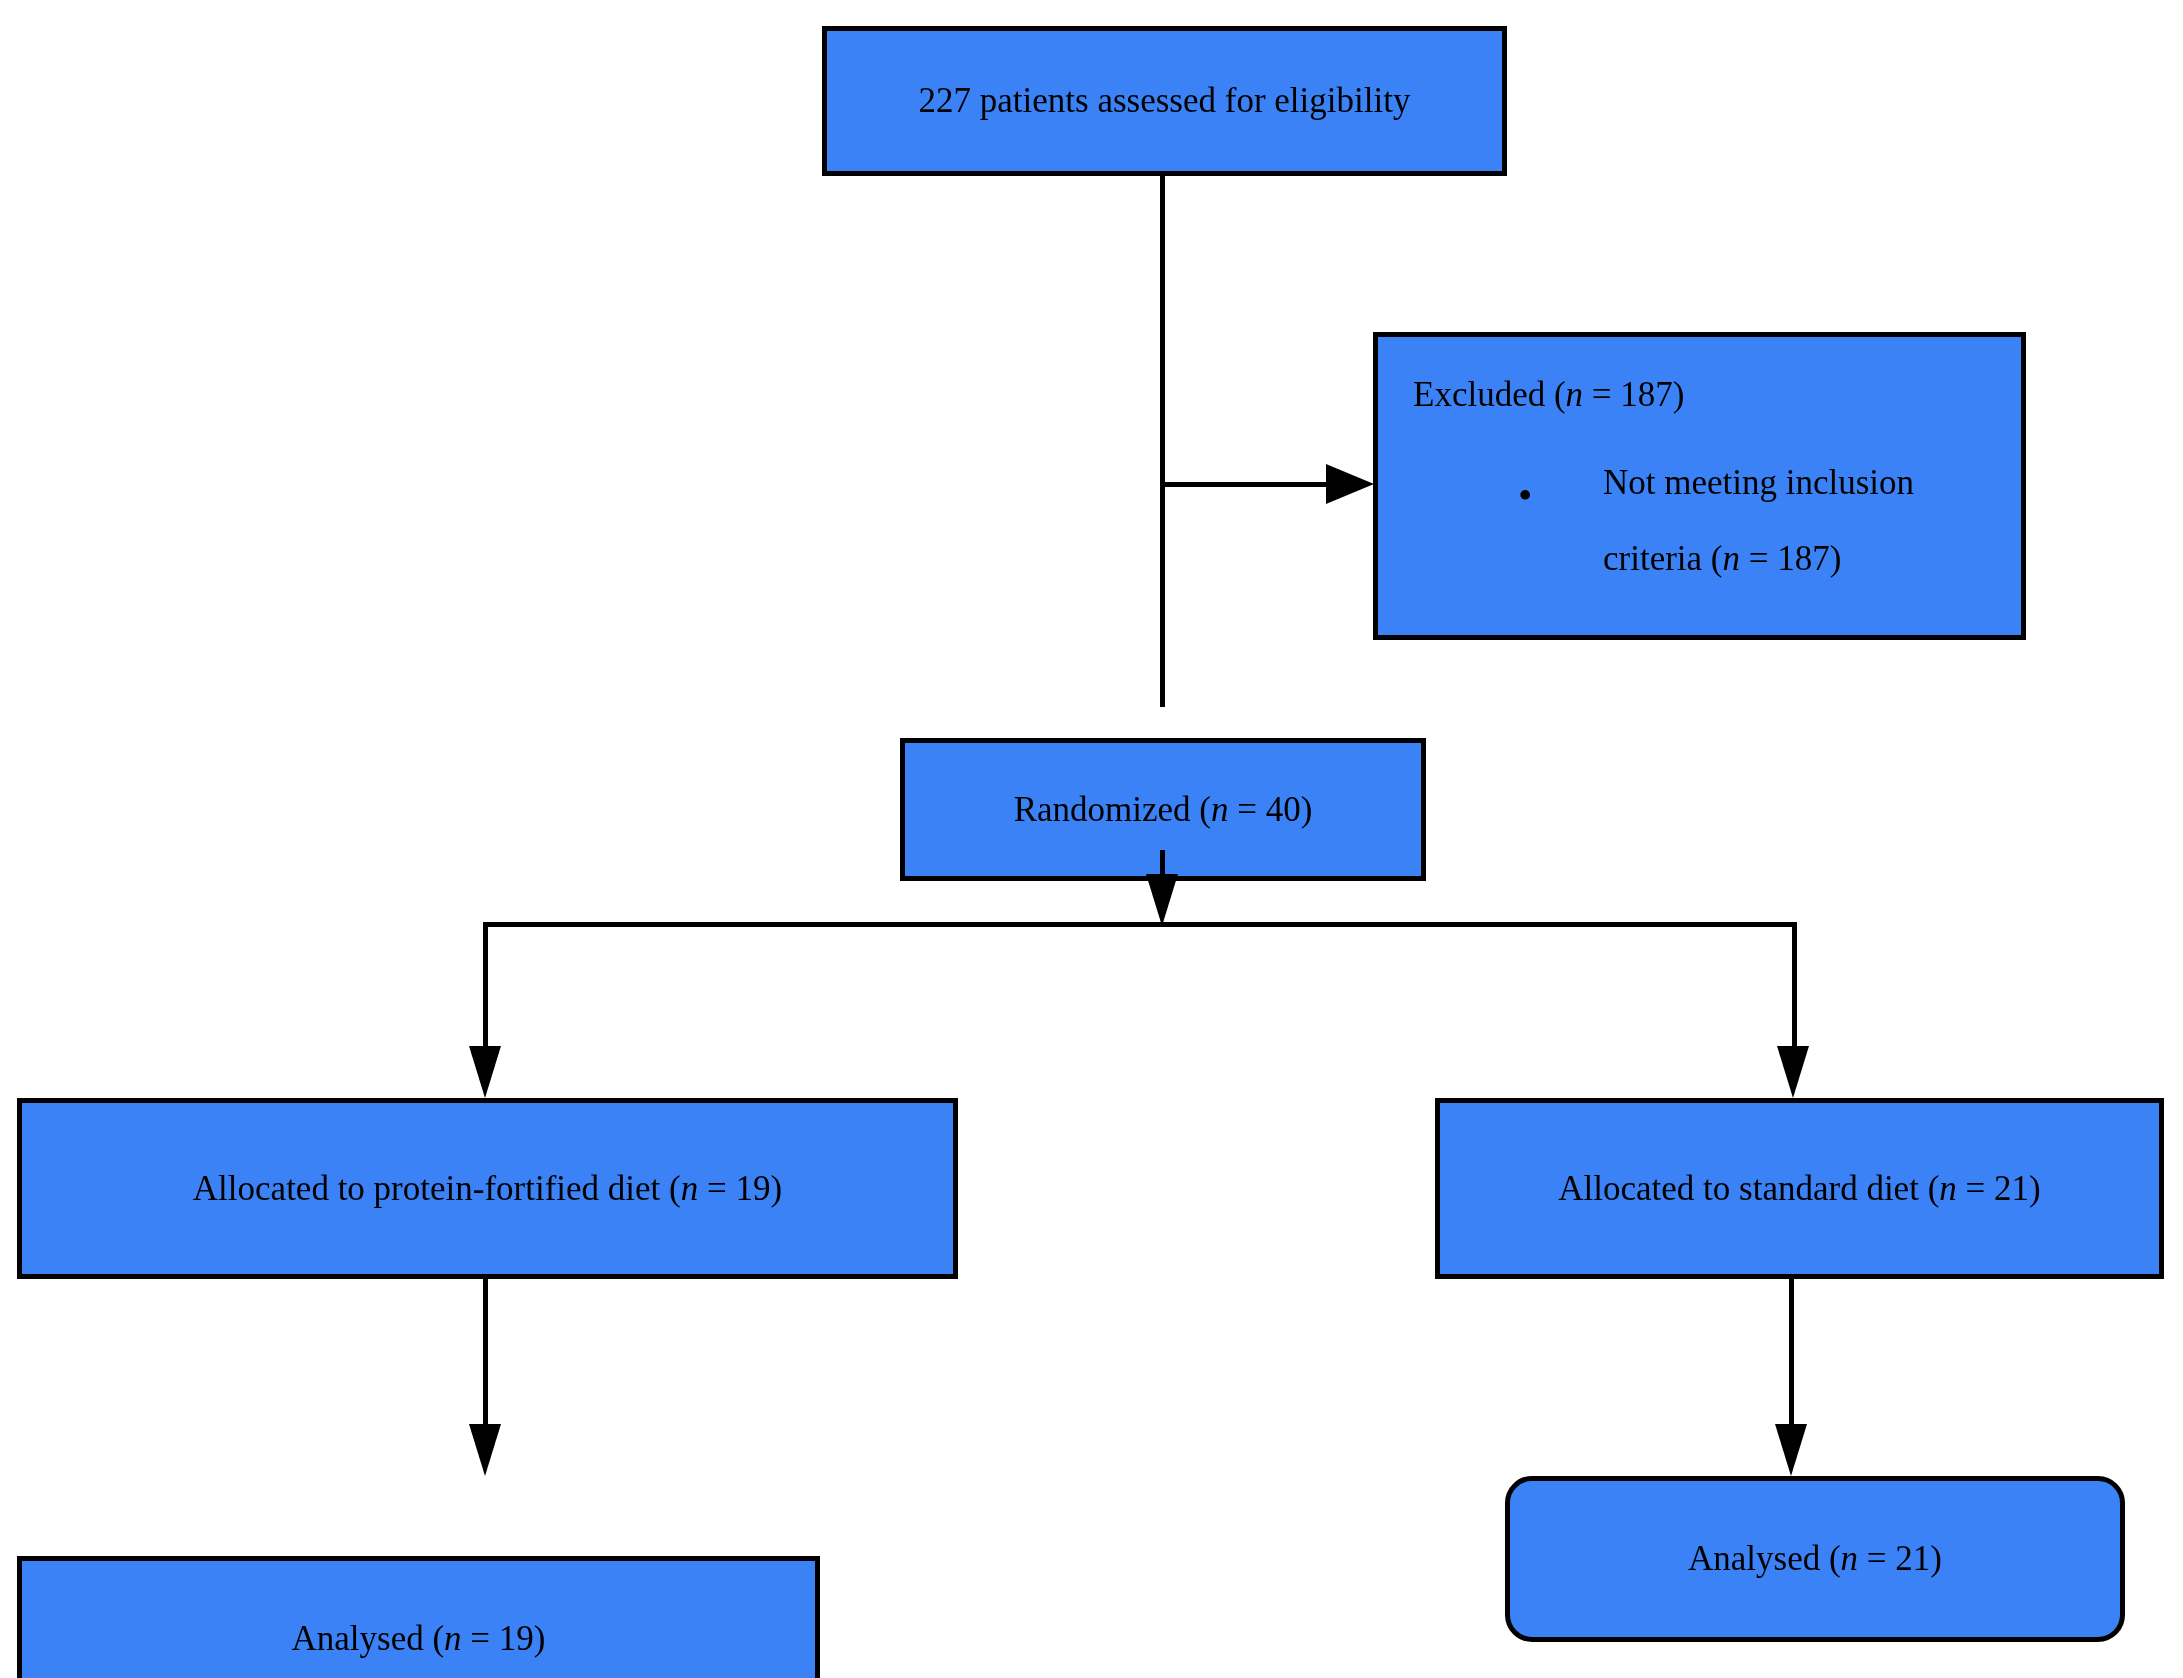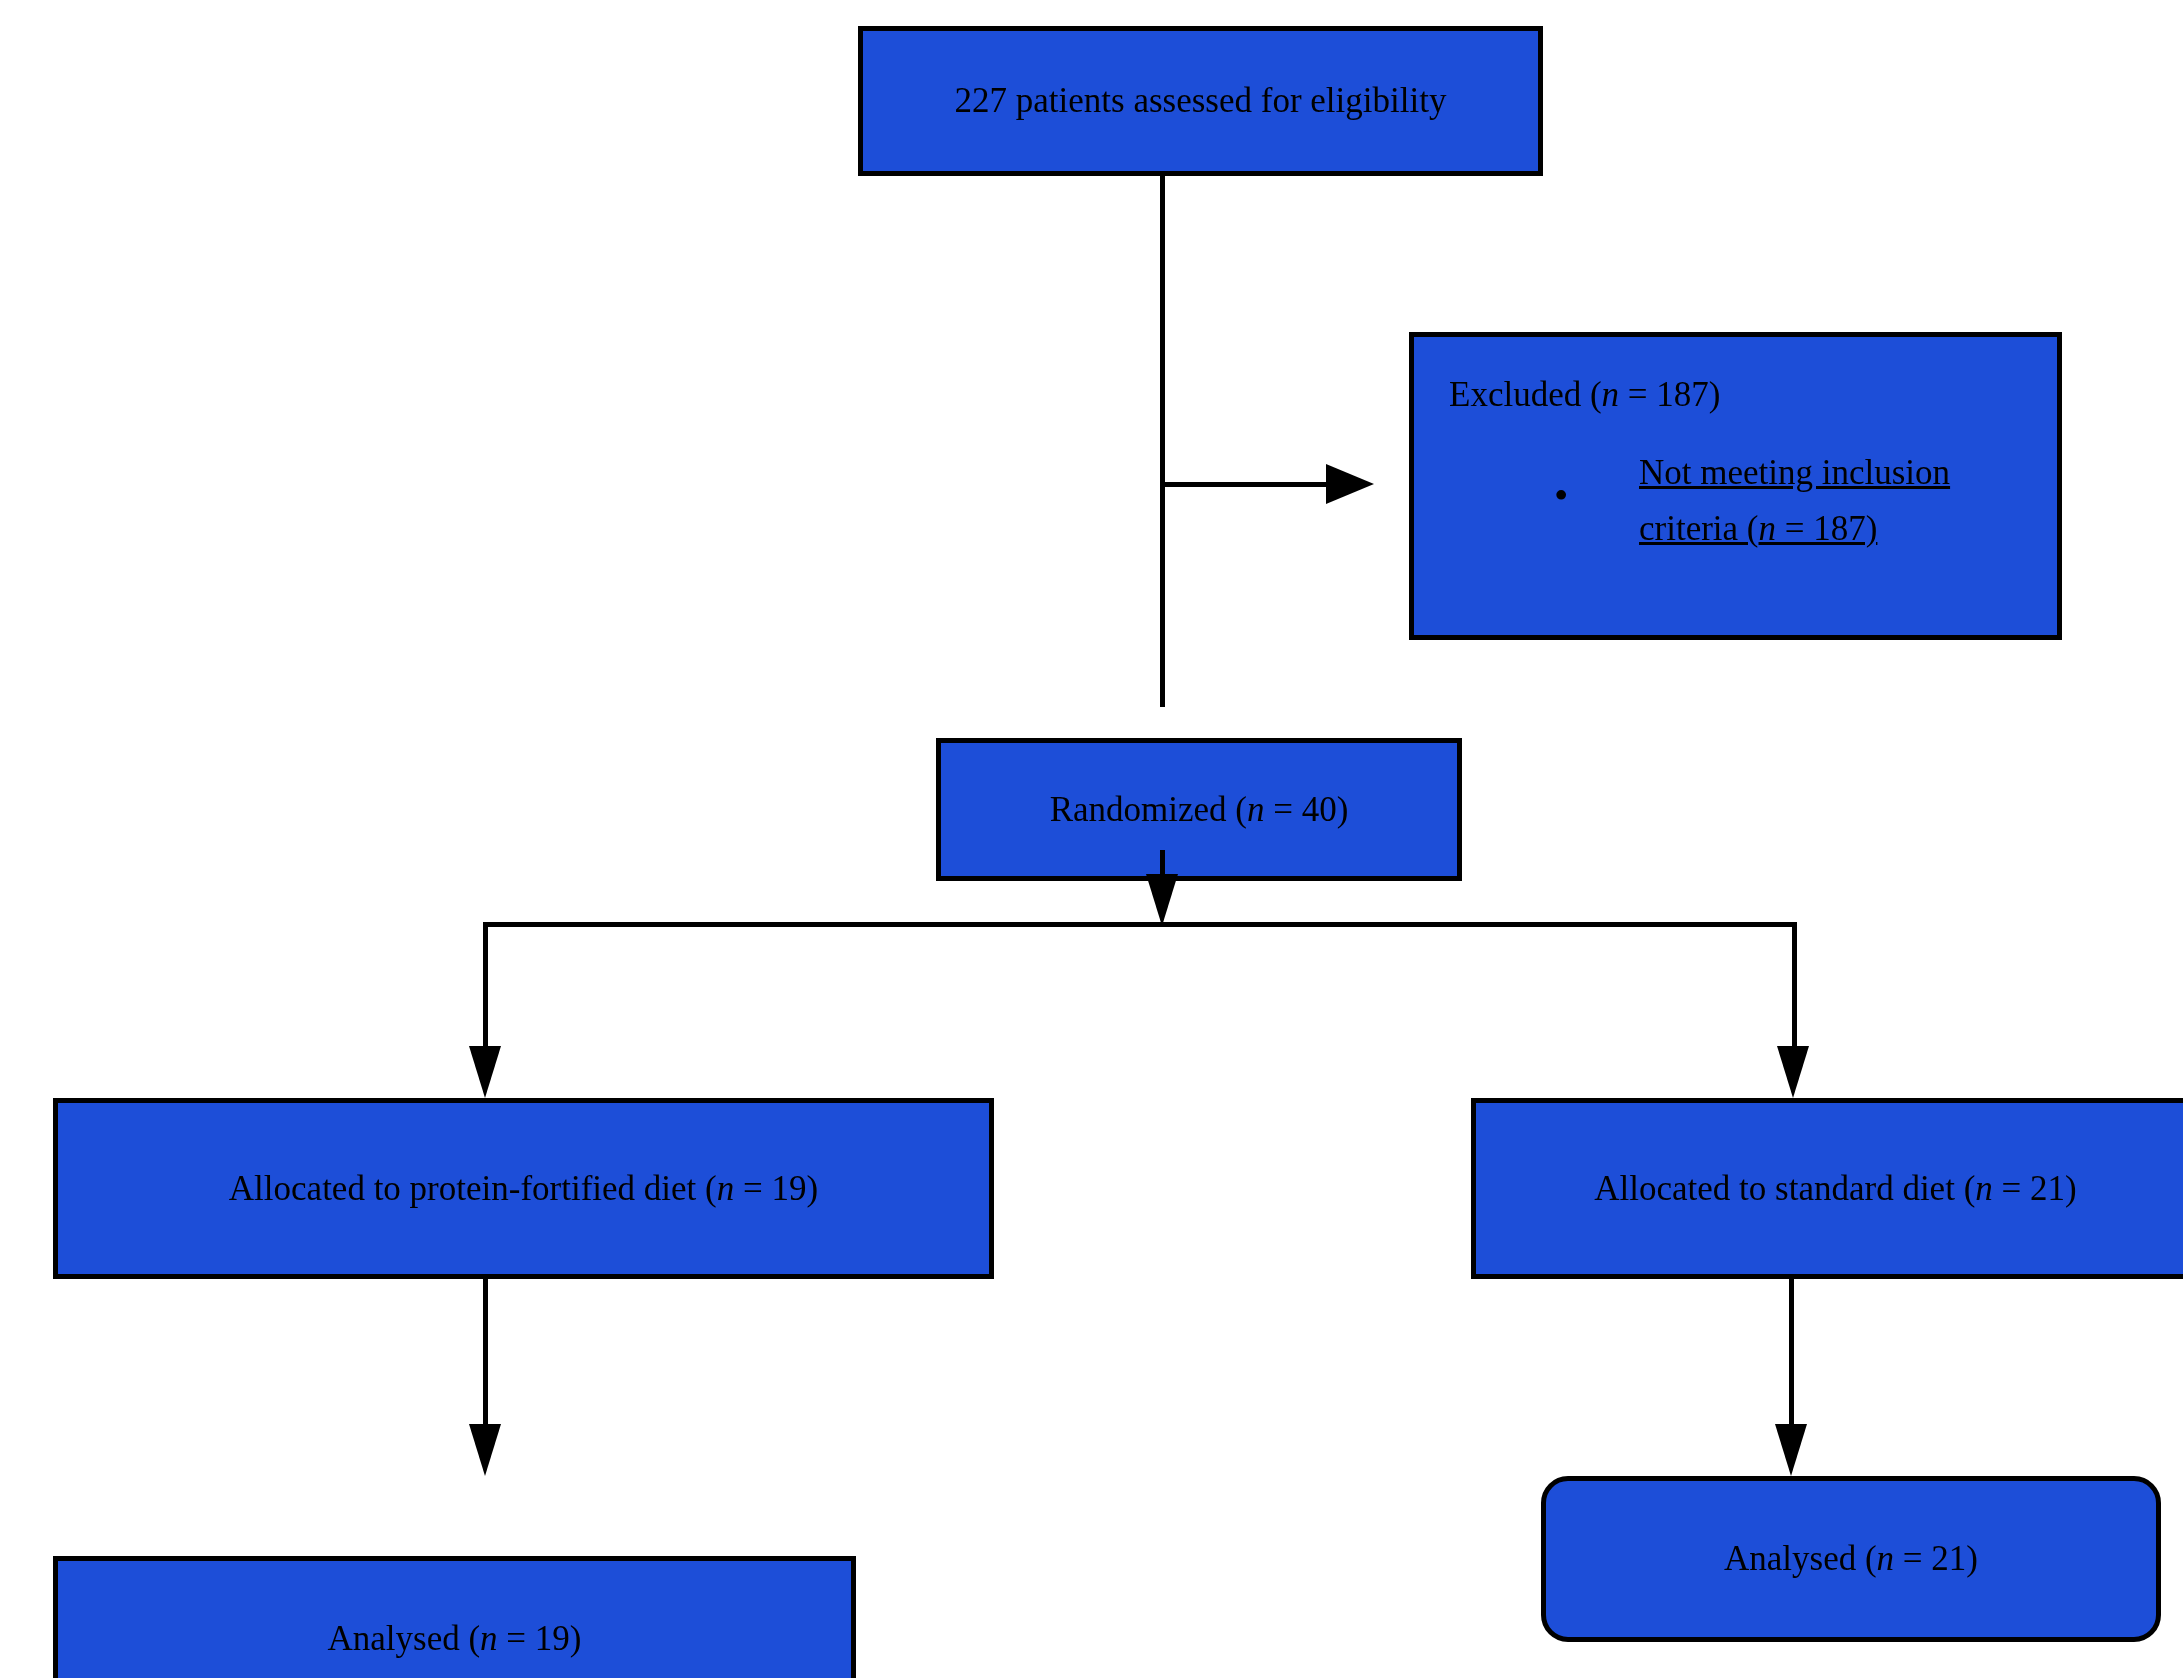--- a/index.html
+++ b/index.html
@@ -12,29 +12,28 @@
     width: 2183px;
     height: 1679px;
     background: #ffffff;
     font-family: "Liberation Serif", "DejaVu Serif", serif;
     color: #000000;
     overflow: hidden;
   }
   .node {
     position: absolute;
     border: 5.7px solid #000000;
-    background: #1d4ed8;
+    background: #3b82f6;
     box-sizing: border-box;
     display: flex;
     align-items: center;
     justify-content: center;
     font-size: 35px;
     line-height: 1.3;
     text-align: center;
-    margin-left: 36px;
   }
   .node i { font-style: italic; }
   
   .n-assessed   { left: 822px; top: 25.5px;   width: 685px; height: 150px; }
   .n-excluded   { left: 1373px; top: 332px;  width: 653px; height: 308px;
                   display: block; text-align: left; }
   .n-randomized { left: 900px; top: 738px; width: 526px;  height: 143px; }
   .n-alloc-l    { left: 17px;   top: 1098px; width: 941px; height: 181px; }
   .n-alloc-r    { left: 1435px; top: 1098px; width: 729px; height: 181px; }
   .n-analysed-l { left: 17px;   top: 1556px; width: 803px; height: 166px; }
@@ -51,22 +50,21 @@
     align-items: flex-start;
   }
   .bullet-glyph {
     width: 85px;
     flex: 0 0 85px;
     font-size: 41px;
     line-height: 100px;
   }
   .bullet-text {
     width: 366px;
-    line-height: 56px;
-    text-decoration: underline;
+    line-height: 76px;
   }
 
   
   .line {
     position: absolute;
     background: #000000;
   }
   .l-v1       { left: 1160px; top: 176px;  width: 4.5px;    height: 531px; }
   .l-branch   { left: 1163px; top: 482px;  width: 165px;  height: 4.5px;  }
   .l-v2       { left: 1160px; top: 850px; width: 4.5px;    height: 29.5px;  }

